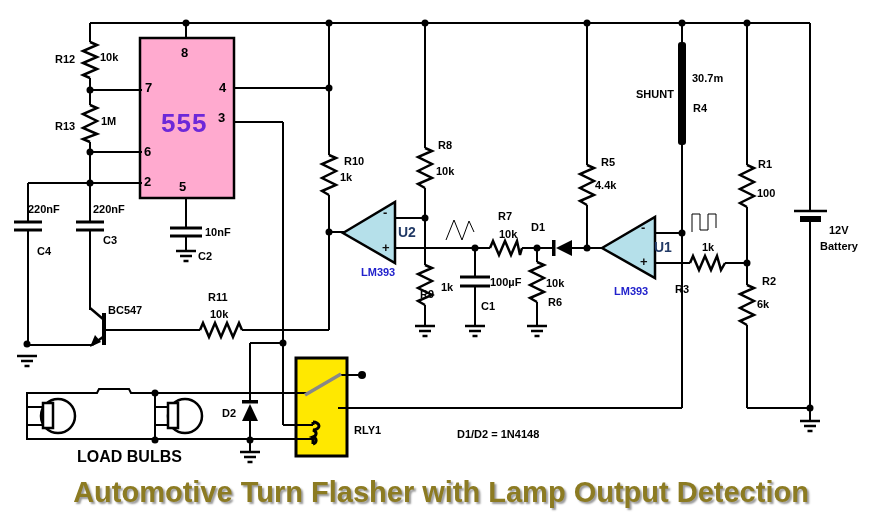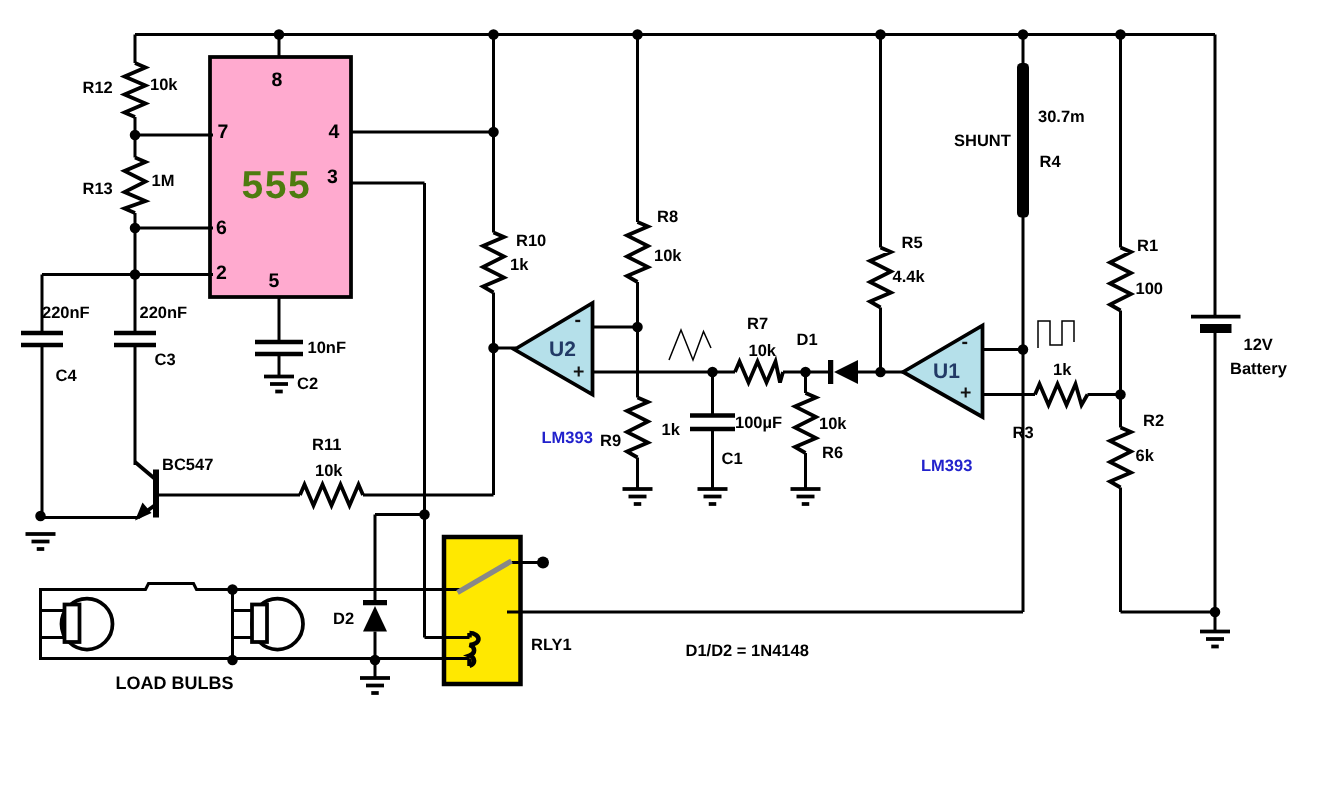--- a/index.html
+++ b/index.html
@@ -1,24 +1,24 @@
 <!DOCTYPE html>
 <html><head>
 <meta charset="utf-8">
 <style>
   html,body{margin:0;padding:0;background:#fff;}
   #stage{position:relative;width:882px;height:531px;background:#fff;overflow:hidden;
          font-family:"Liberation Sans",sans-serif;}
   svg{position:absolute;left:0;top:0;}
   .lbl{position:absolute;font:bold 11px "Liberation Sans",sans-serif;color:#000;white-space:nowrap;}
   .pin{position:absolute;font:bold 13px "Liberation Sans",sans-serif;color:#000;}
-  .icbig{position:absolute;font:bold 26px "Liberation Sans",sans-serif;color:#4d7c0f;letter-spacing:1px;}
-  .uref{position:absolute;font:bold 14px "Liberation Sans",sans-serif;color:#223a66;}
+  .icbig{position:absolute;font:bold 26px "Liberation Sans",sans-serif;color:#6d28d9;letter-spacing:1px;}
+  .uref{position:absolute;font:bold 14px "Liberation Sans",sans-serif;color:#223a66;margin-left:32px;}
   .usign{position:absolute;font:bold 13px "Liberation Sans",sans-serif;color:#111;}
-  .blue{color:#2222cc;margin-top:20px;}
+  .blue{color:#2222cc;}
   .title{position:absolute;left:0;right:0;top:476px;text-align:center;
          font:bold 29px "Liberation Sans",sans-serif;color:#8c7b22;
          text-shadow:2px 2px 2px #9a9a9a;}
 </style>
 </head>
 <body>
 
 <div id="stage">
 <svg width="882" height="531" viewBox="0 0 882 531">
 
@@ -252,21 +252,21 @@
   <span class="pin" style="left:218px;top:110px">3</span>
   <span class="pin" style="left:144px;top:144px">6</span>
   <span class="pin" style="left:144px;top:174px">2</span>
   <span class="pin" style="left:179px;top:179px">5</span>
   <span class="icbig" style="left:161px;top:108px">555</span>
 
   <span class="lbl" style="left:344px;top:155px">R10</span>
   <span class="lbl" style="left:340px;top:171px">1k</span>
   <span class="lbl" style="left:438px;top:139px">R8</span>
   <span class="lbl" style="left:436px;top:165px">10k</span>
-  <span class="lbl" style="left:400px;top:288px">R9</span>
+  <span class="lbl" style="left:420px;top:288px">R9</span>
   <span class="lbl" style="left:441px;top:281px">1k</span>
 
   <span class="usign" style="left:383px;top:205px">-</span>
   <span class="uref" style="left:366px;top:224px">U2</span>
   <span class="usign" style="left:382px;top:240px">+</span>
   <span class="lbl blue" style="left:361px;top:266px">LM393</span>
 
   <span class="lbl" style="left:498px;top:210px">R7</span>
   <span class="lbl" style="left:499px;top:228px">10k</span>
   <span class="lbl" style="left:490px;top:276px">100µF</span>
@@ -295,15 +295,16 @@
   <span class="lbl" style="left:757px;top:298px">6k</span>
   <span class="lbl" style="left:829px;top:224px">12V</span>
   <span class="lbl" style="left:820px;top:240px">Battery</span>
 
   <span class="lbl" style="left:108px;top:304px">BC547</span>
   <span class="lbl" style="left:208px;top:291px">R11</span>
   <span class="lbl" style="left:210px;top:308px">10k</span>
   <span class="lbl" style="left:222px;top:407px">D2</span>
   <span class="lbl" style="left:354px;top:424px">RLY1</span>
   <span class="lbl" style="left:457px;top:428px">D1/D2 = 1N4148</span>
-  <span class="lbl" style="left:77px;top:448px;font-size:12px">LOAD BULBS</span>
-
+  <span class="lbl" style="left:77px;top:448px;font-size:16px">LOAD BULBS</span>
+
+  <div class="title">Automotive Turn Flasher with Lamp Output Detection</div>
 </div>
 
 </body></html>

